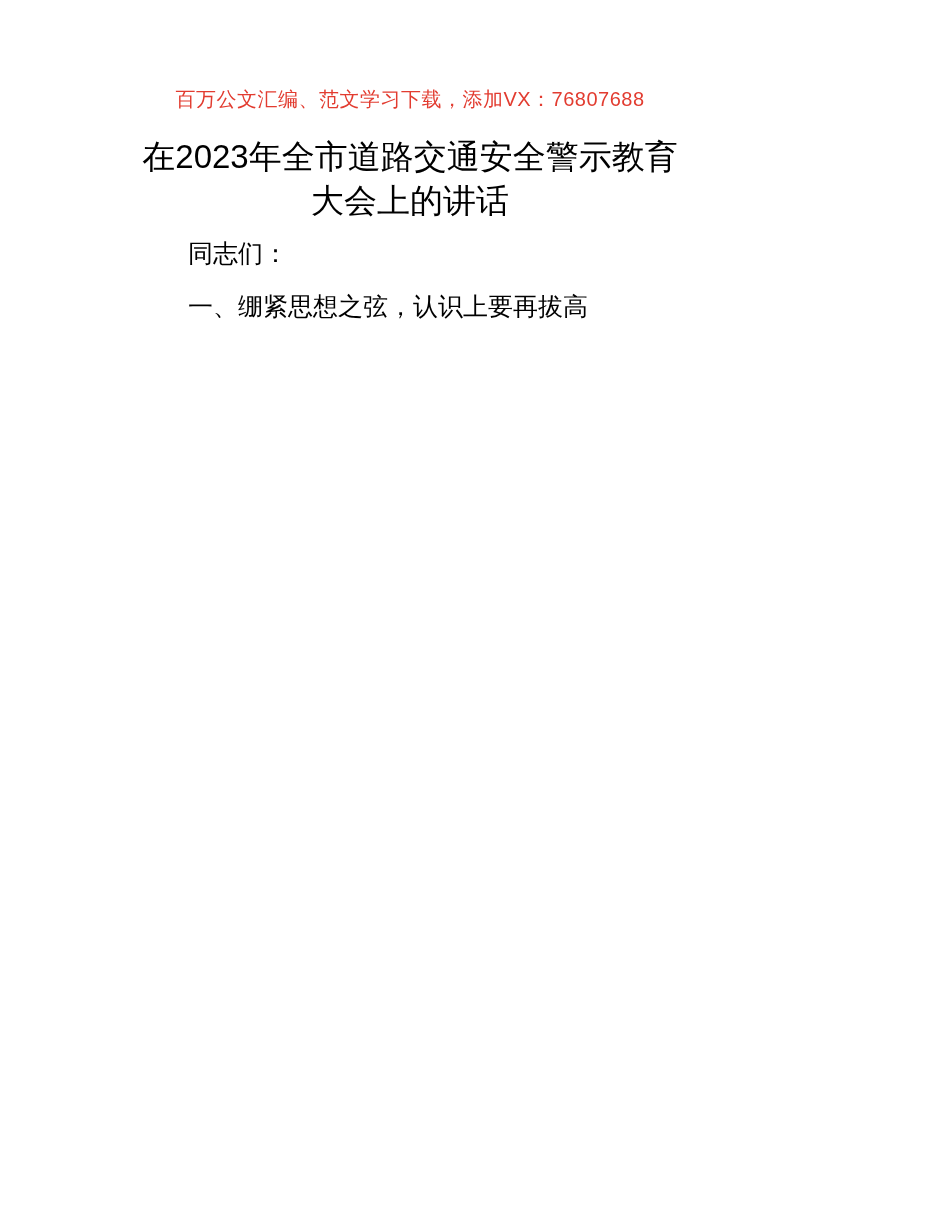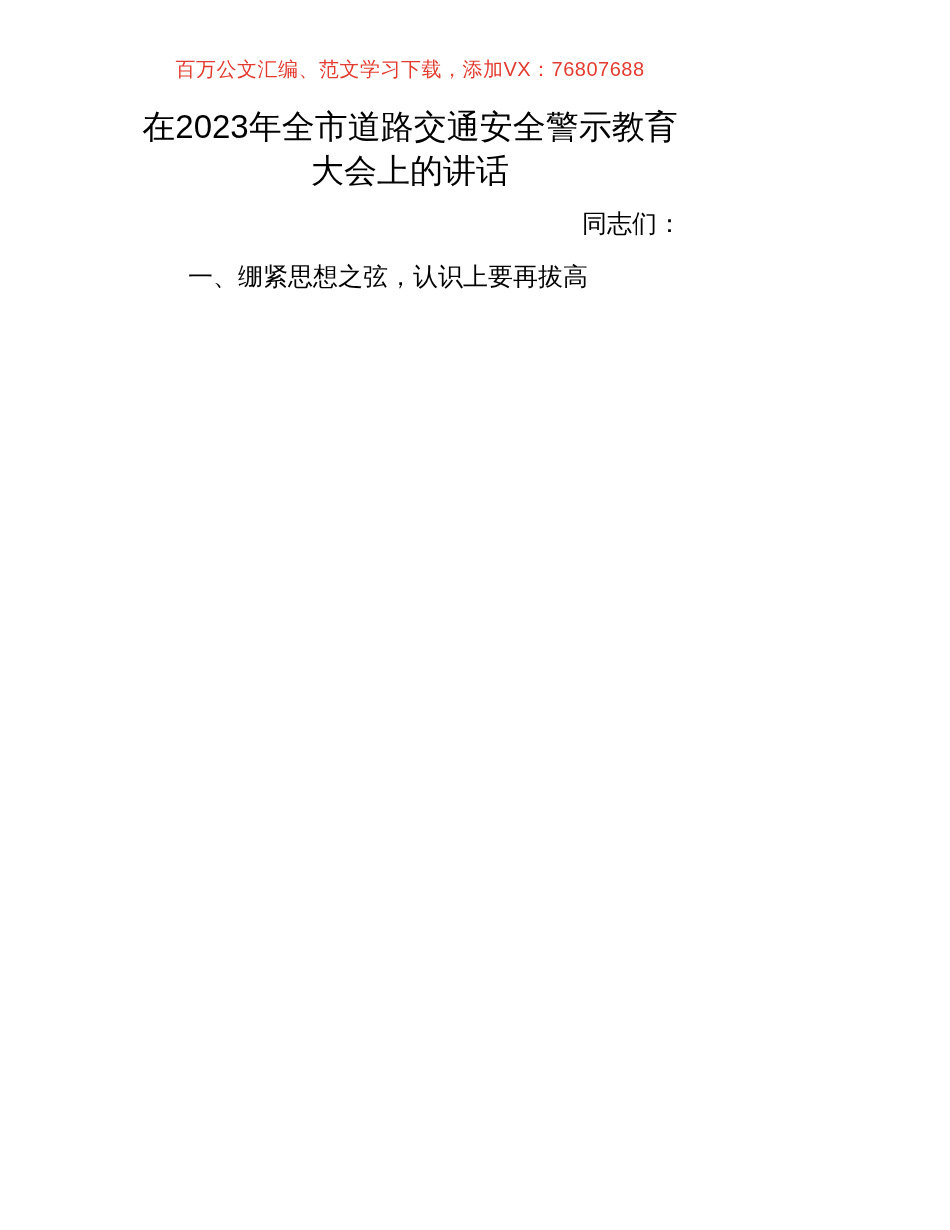--- a/index.html
+++ b/index.html
@@ -11,21 +11,21 @@
     height: 1230px;
     background: var(--page-bg, #ffffff);
     overflow: hidden;
     font-family: "Liberation Sans", "DejaVu Sans", sans-serif;
     color: var(--text, #000000);
   }
   .doc {
     box-sizing: border-box;
     width: 819px;
     height: 1230px;
-    padding: 54px 137px 0 138px;
+    padding: 84px 137px 0 138px;
     background: var(--page-bg, #ffffff);
   }
   .notice {
     font-size: 20px;
     line-height: 30px;
     letter-spacing: 0.5px;
     text-align: center;
     color: var(--notice-red, #e23c30);
     white-space: nowrap;
   }
@@ -45,21 +45,21 @@
     text-align: justify;
     text-justify: inter-ideograph;
     text-indent: 50px;
     overflow-wrap: break-word;
     color: var(--text, #000000);
   }
   .content p.heading {
     margin-bottom: 14px;
   }
   .content p.salutation {
-    text-align: right;
+    text-align: left;
   }
 </style>
 </head>
 <body>
 
 <div class="doc">
   <div class="notice">百万公文汇编、范文学习下载，添加VX：76807688</div>
   <h1 class="title">在2023年全市道路交通安全警示教育大会上的讲话</h1>
   <div class="content">
 

